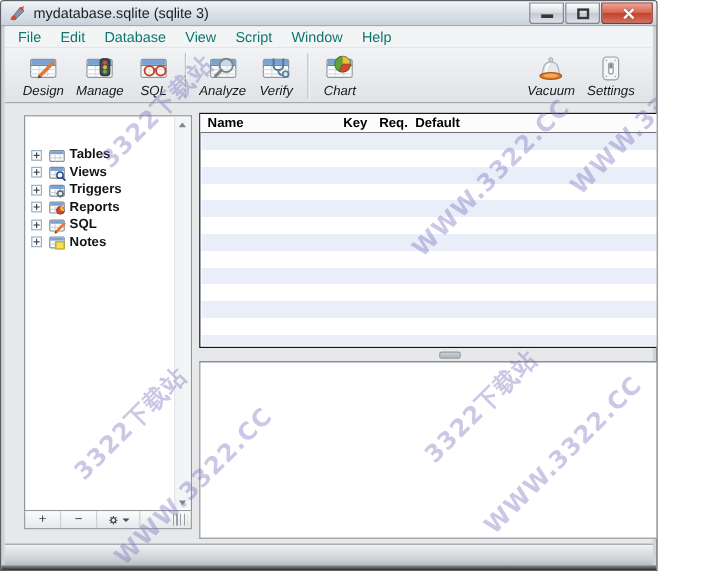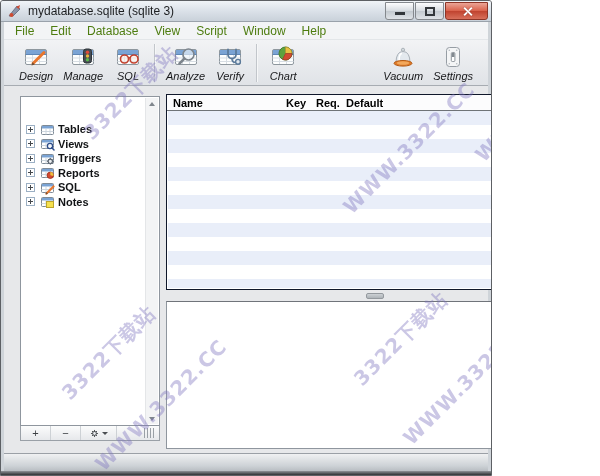--- a/index.html
+++ b/index.html
@@ -1,19 +1,19 @@
 <!DOCTYPE html>
 <html><head>
 <meta charset="utf-8">
 <style>
   html,body{margin:0;padding:0;background:#ffffff;}
   *{box-sizing:border-box;}
   body{font-family:"Liberation Sans",sans-serif;-webkit-font-smoothing:antialiased;}
 
-  .window{position:relative;width:492px;height:476px;background:#cfd4d9;
+  .window{position:relative;width:548px;height:476px;background:#cfd4d9;
     border:1px solid #5d6064;border-radius:3px 3px 0 0;overflow:hidden;}
 
   
   .titlebar{position:absolute;left:0;top:0;right:0;height:21px;
     background:linear-gradient(180deg,#f0f4f8 0%,#dde3ea 45%,#c9d1da 100%);
     border-bottom:1px solid #9aa2ab;display:flex;align-items:center;padding-left:7px;}
   .title-text{font-size:12px;color:#1c1e20;margin-left:6px;}
   .win-controls{position:absolute;right:3px;top:1px;display:flex;gap:1px;}
   .win-btn{width:29px;height:18px;border:1px solid #84888d;border-radius:0 0 3px 3px;
     background:linear-gradient(180deg,#fdfdfe,#d6dbe0 50%,#c3c9cf 51%,#dfe3e7);
@@ -24,21 +24,21 @@
   .glyph-close{position:absolute;left:16px;top:3px;width:11px;height:11px;}
   .glyph-close i{position:absolute;left:5px;top:0;width:2px;height:11px;background:#fff;box-shadow:0 0 1px #7a2a1c;}
   .glyph-close i:first-child{transform:rotate(45deg);}
   .glyph-close i:last-child{transform:rotate(-45deg);}
 
   
   .app-body{position:absolute;left:3px;right:3px;top:21px;bottom:0;background:#e7e8ea;}
 
   .menubar{position:absolute;left:0;right:0;top:0;height:18px;background:#f3f4f6;
     border-bottom:1px solid #e3e6e9;display:flex;align-items:center;padding-left:3px;}
-  .menu-item{font-size:12px;color:#4d7c0f;padding:1px 8px;cursor:default;}
+  .menu-item{font-size:12px;color:#0f766e;padding:1px 8px;cursor:default;}
 
   .toolbar{position:absolute;left:0;right:0;top:18px;height:46px;
     background:linear-gradient(180deg,#f2f3f5,#e0e3e7);
     border-bottom:1px solid #a7acb2;display:flex;align-items:flex-start;padding:2px 10px 0 10px;}
   .tb-item{display:flex;flex-direction:column;align-items:center;padding:0 5px;cursor:default;font-style:italic;}
   .tb-item svg{display:block;}
   .tb-label{font-size:11px;color:#17181a;margin-top:-2px;white-space:nowrap;}
   .tb-sep{width:1px;height:38px;background:#c2c6cb;margin:2px 6px 0 6px;box-shadow:1px 0 0 #f6f7f8;}
   .tb-spacer{flex:1;}
 

